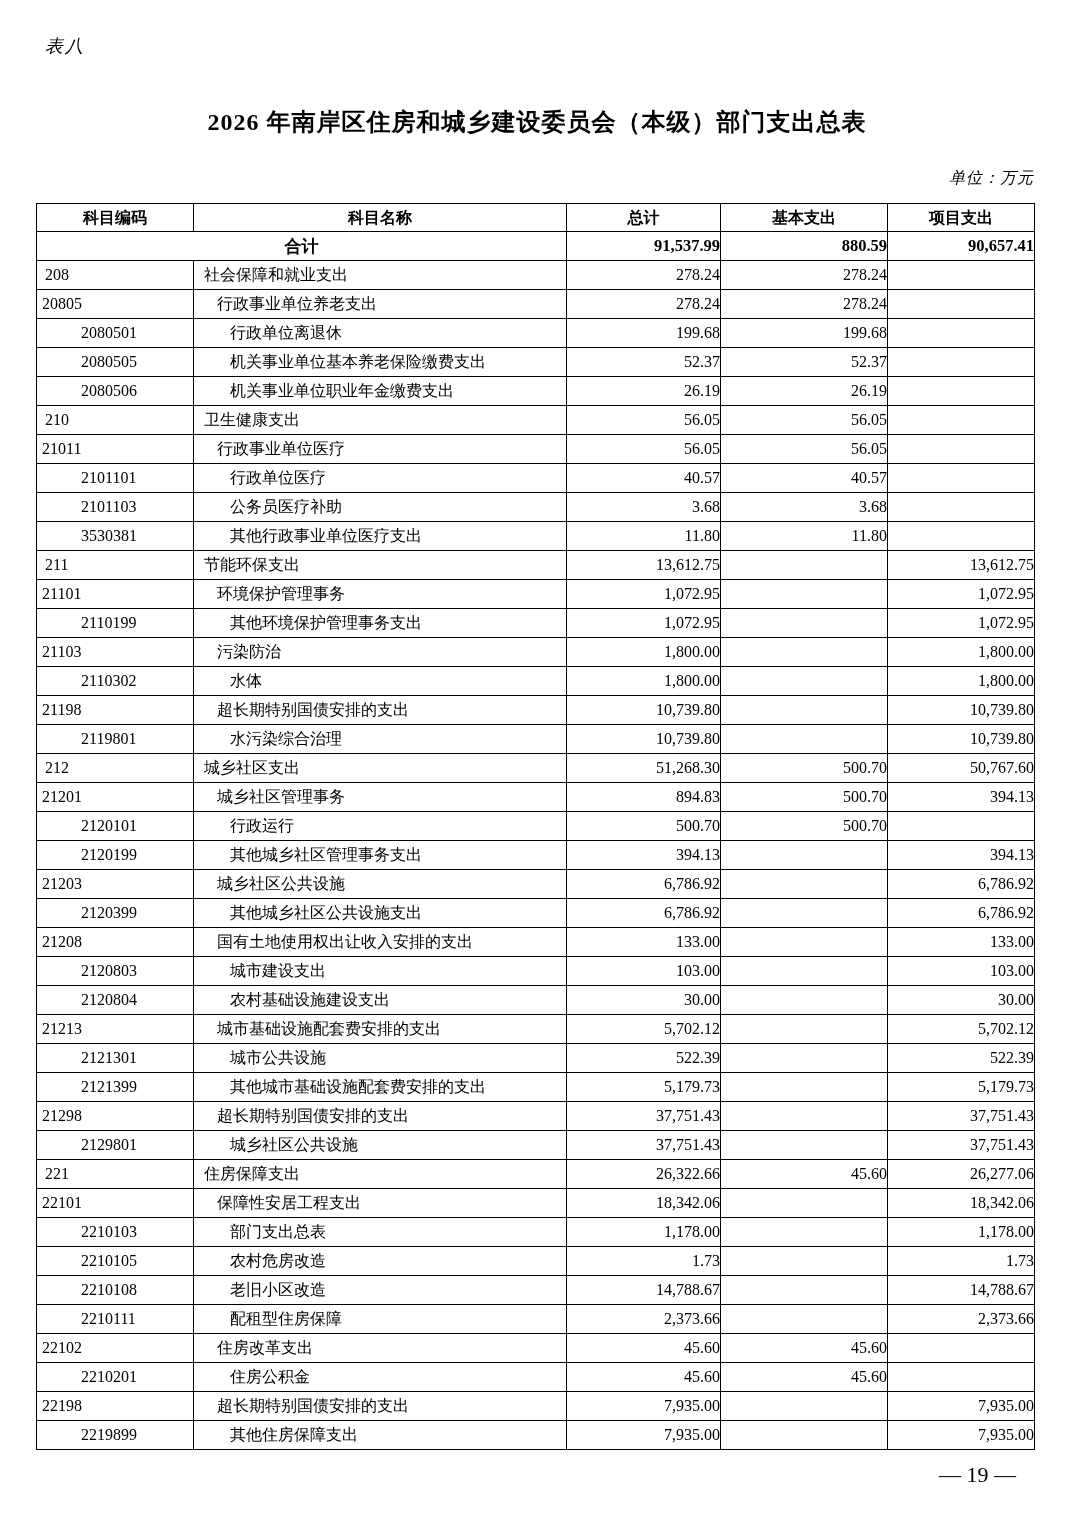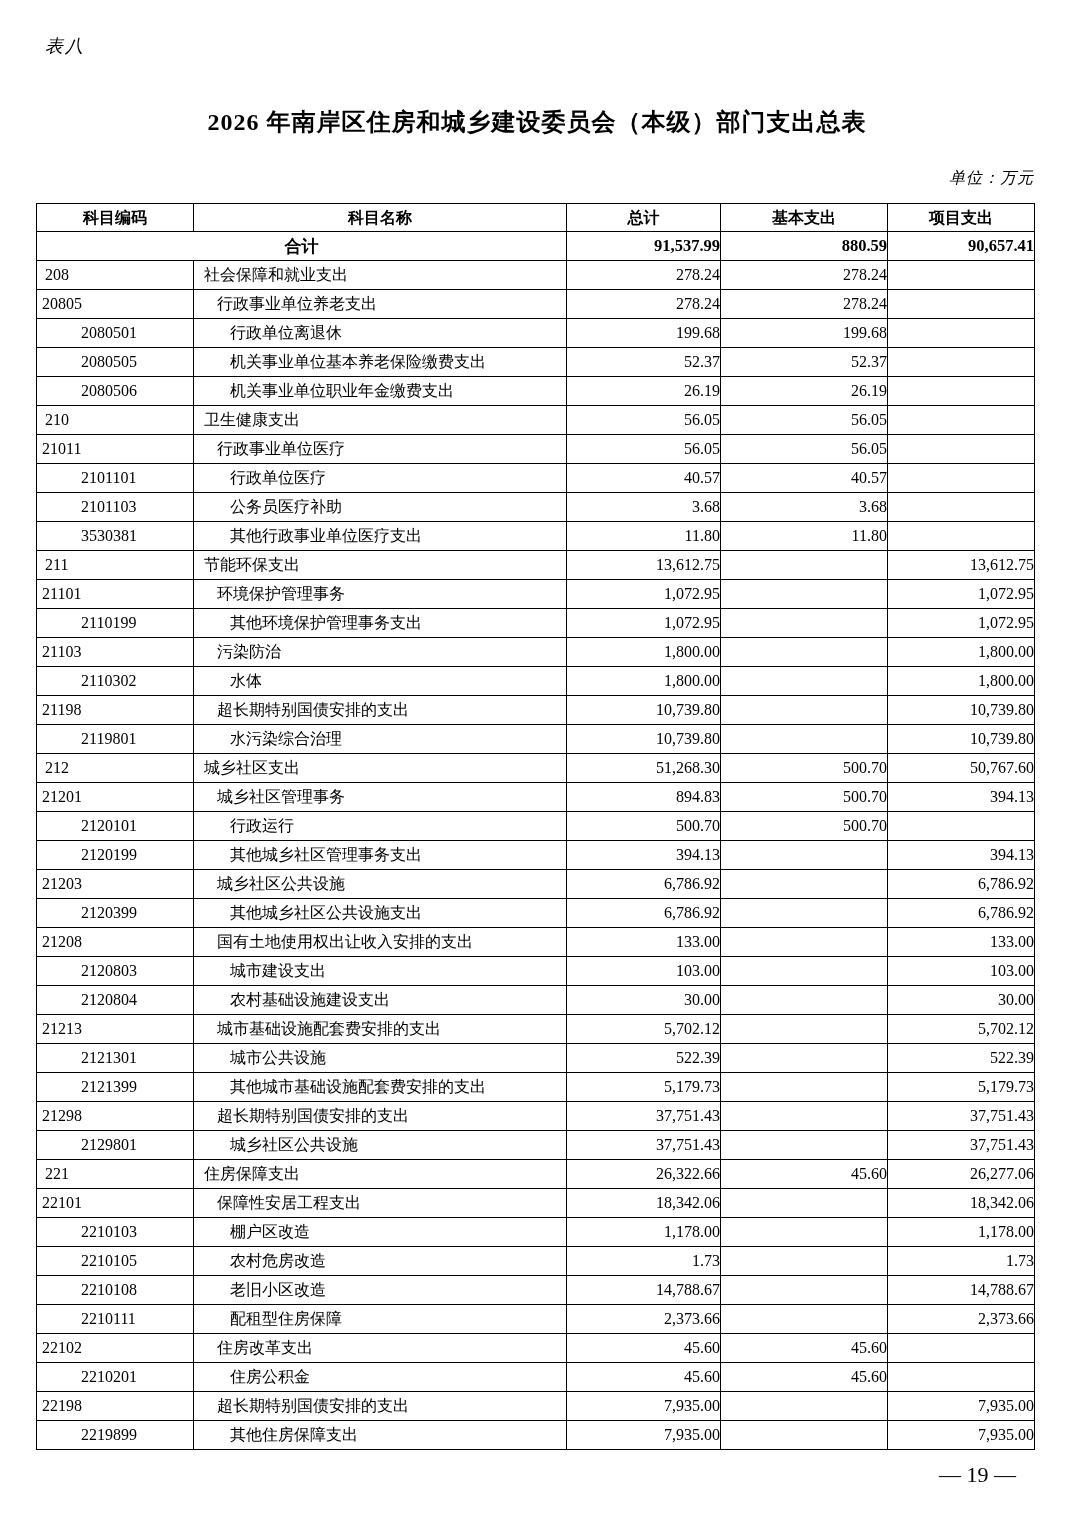--- a/index.html
+++ b/index.html
@@ -334,21 +334,21 @@
         </tr>
         <tr class="lv2">
           <td class="code">22101</td>
           <td class="name">保障性安居工程支出</td>
           <td class="num">18,342.06</td>
           <td class="num"></td>
           <td class="num">18,342.06</td>
         </tr>
         <tr class="lv3">
           <td class="code">2210103</td>
-          <td class="name">棚户区改造</td>
+          <td class="name">部门支出总表</td>
           <td class="num">1,178.00</td>
           <td class="num"></td>
           <td class="num">1,178.00</td>
         </tr>
         <tr class="lv3">
           <td class="code">2210105</td>
           <td class="name">农村危房改造</td>
           <td class="num">1.73</td>
           <td class="num"></td>
           <td class="num">1.73</td>

